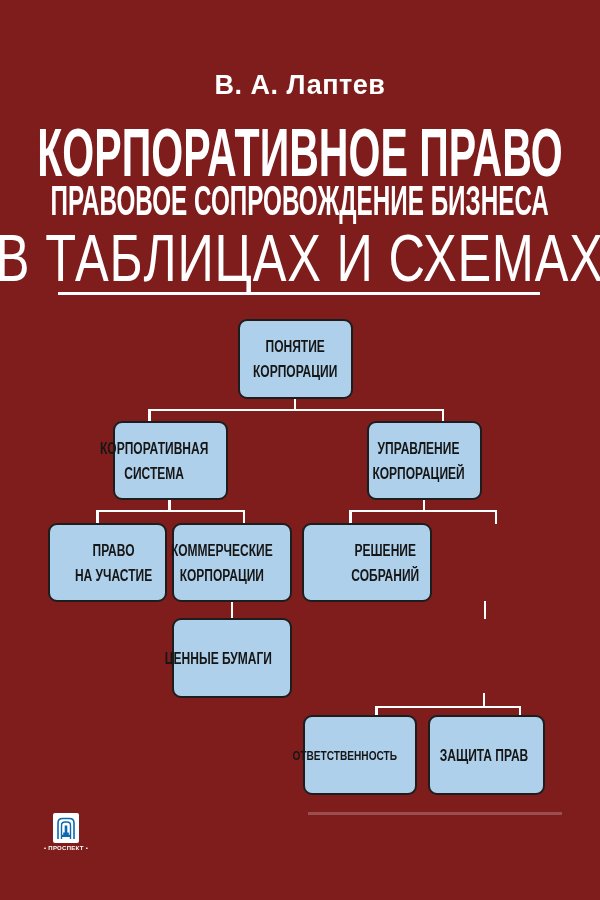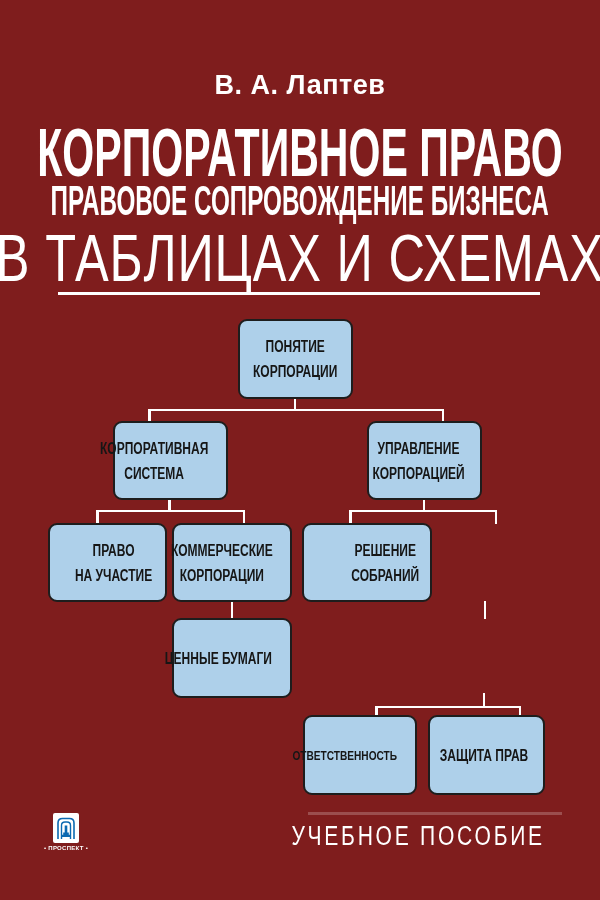--- a/index.html
+++ b/index.html
@@ -143,23 +143,20 @@
     </div>
   </div>
 
   <div class="node" style="left:428px;top:715px;width:117px;height:80px">
     <div class="tx">
       <span class="bl">ЗАЩИТА ПРАВ</span>
     </div>
   </div>
 
   <div class="abs faint-rule"></div>
-  <div class="edition">
-    <span class="sx">УЧЕБНОЕ ПОСОБИЕ</span>
-  </div>
 
   <div class="logo">
     <svg class="logo-sq" viewBox="0 0 26 30" xmlns="http://www.w3.org/2000/svg">
       <rect x="0" y="0" width="26" height="30" rx="2" fill="#ffffff"></rect>
       <path d="M5 26 V10 Q5 5.5 9.5 5.5 H16.5 Q21 5.5 21 10 V26" fill="none" stroke="#0c69b1" stroke-width="1.6"></path>
       <path d="M8.5 26 V12.5 Q8.5 9 12 9 H14 Q17.5 9 17.5 12.5 V26" fill="none" stroke="#0c69b1" stroke-width="1.4"></path>
       <path d="M11.7 12.5 H14.3 V19.5 H15.8 V21.8 H17.4 V24 H8.6 V21.8 H10.2 V19.5 H11.7 Z" fill="#0c69b1"></path>
     </svg>
     <div class="logo-label">• ПРОСПЕКТ •</div>
   </div>

